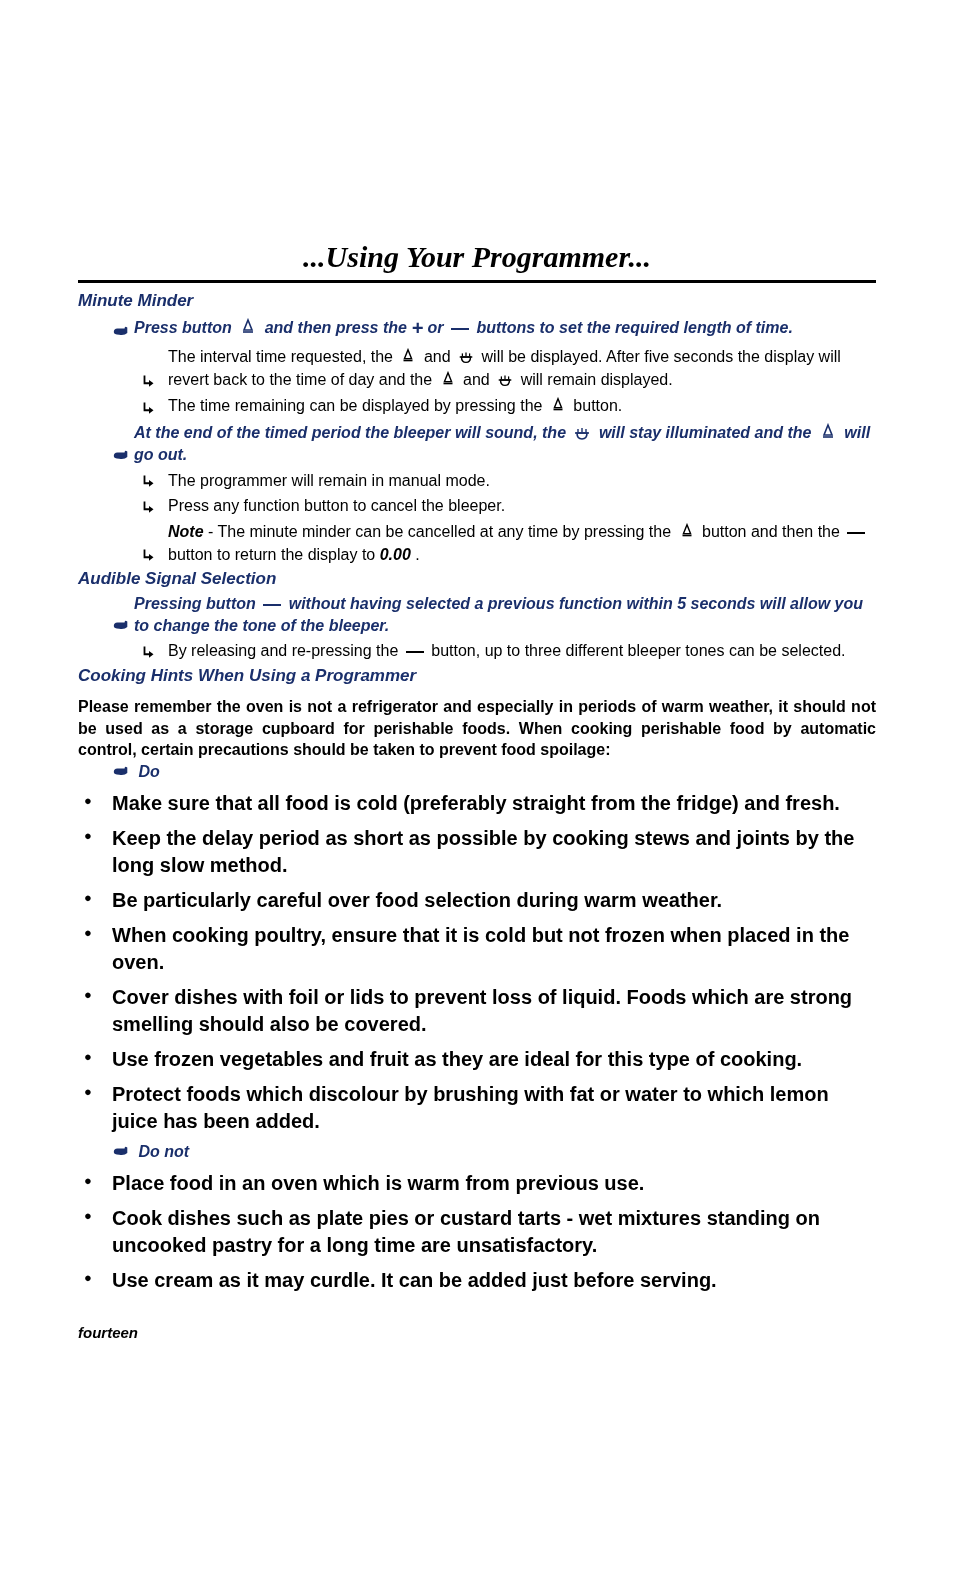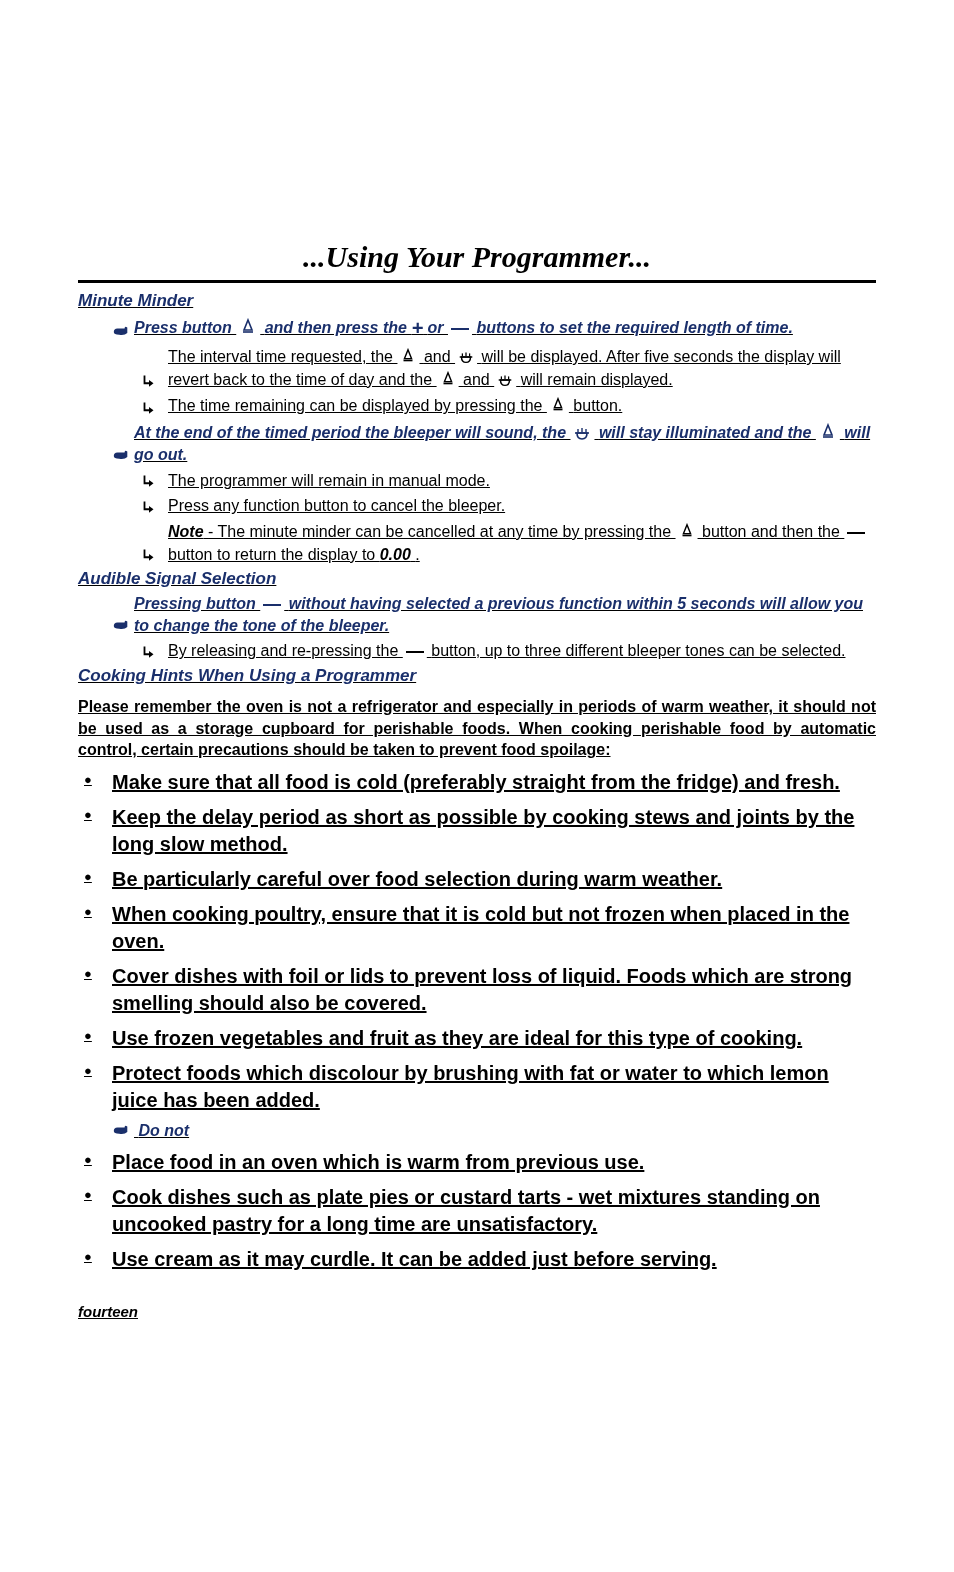--- a/index.html
+++ b/index.html
@@ -6,21 +6,20 @@
     margin: 0;
     padding: 0;
     background: #fff;
     font-family: Arial, Helvetica, sans-serif;
     color: #000;
     width: 954px;
   }
   .page {
     padding: 60px 78px 40px 78px;
     box-sizing: border-box;
-    text-decoration: underline;
   }
   .title-wrap {
     text-align: center;
     margin-top: 180px;
   }
   .title {
     font-family: Georgia, "Times New Roman", serif;
     font-size: 30px;
     font-weight: bold;
     font-style: italic;
@@ -282,20 +281,26 @@
       <span>By releasing and re-pressing the </span>
       <span class="minus"></span>
       <span> button, up to three different bleeper tones can be selected.</span>
     </span>
   </div>
 
   <div class="h2 blue">Cooking Hints When Using a Programmer</div>
 
   <div class="para">Please remember the oven is not a refrigerator and especially in periods of warm weather, it should not be used as a storage cupboard for perishable foods. When cooking perishable food by automatic control, certain precautions should be taken to prevent food spoilage:</div>
 
+  <div class="subhand blue boldital">
+    <span class="hand"><svg class="sm" viewBox="0 0 20 20">
+          <use href="#ico-hand"></use>
+        </svg></span>
+    <span>Do</span>
+  </div>
 
   <ul class="dots">
     <li>
         <span>Make sure that all food is cold (preferably straight from the fridge) and fresh.</span>
       </li>
     <li>
         <span>Keep the delay period as short as possible by cooking stews and joints by the long slow method.</span>
       </li>
     <li>
         <span>Be particularly careful over food selection during warm weather.</span>

